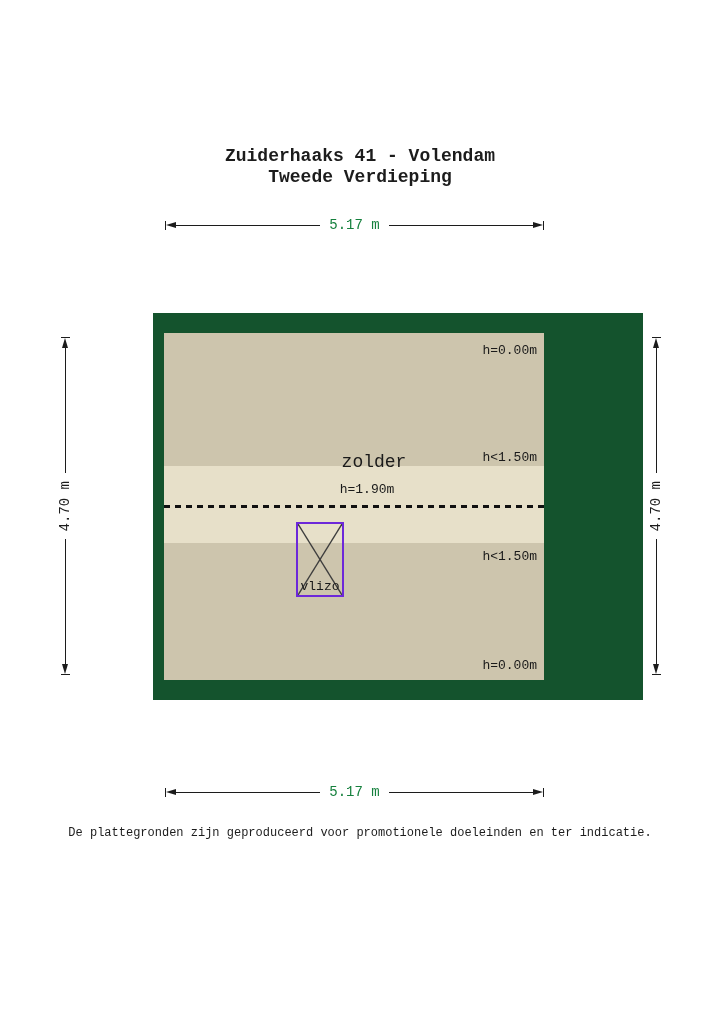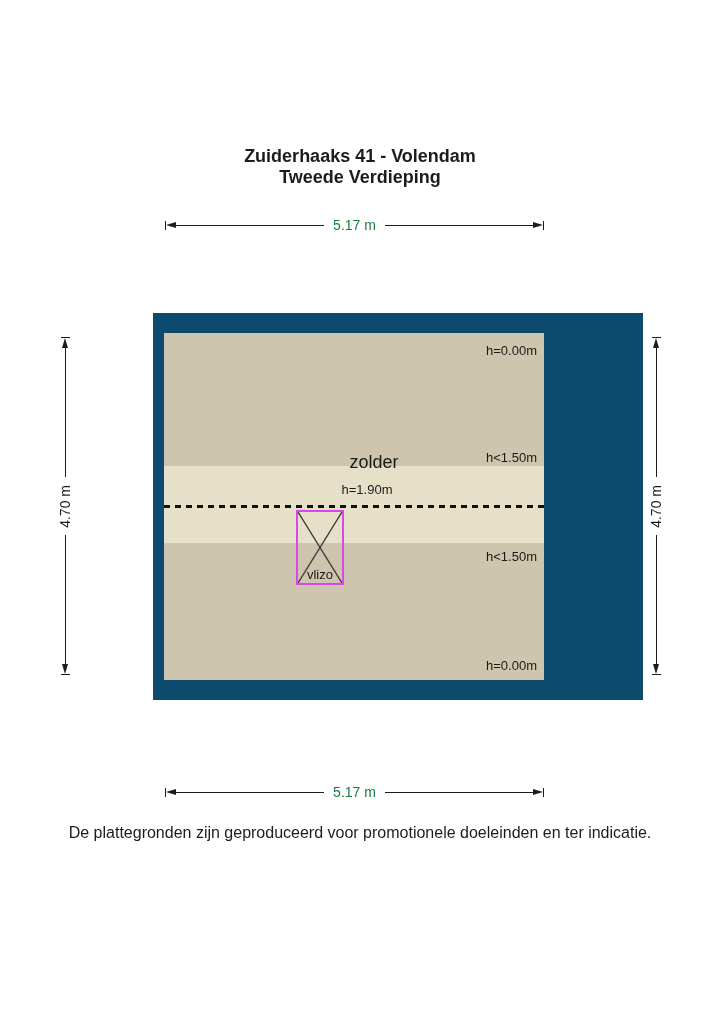--- a/index.html
+++ b/index.html
@@ -1,18 +1,18 @@
 <!DOCTYPE html>
 <html><head>
 <meta charset="utf-8">
 <style>
   html,body{margin:0;padding:0;background:#ffffff;}
   .page{
     position:relative;width:720px;height:1018px;background:#ffffff;
-    font-family:Liberation Sans, sans-serif;color:#1a1a1a;
+    font-family:Liberation Mono, monospace;color:#1a1a1a;
     overflow:hidden;
   }
 
   
   .title{
     position:absolute;left:0;top:146px;width:720px;text-align:center;
     font-size:18px;line-height:21px;font-weight:bold;color:#1c1c1c;
   }
 
   
@@ -54,21 +54,21 @@
   }
   .tri-down{
     width:0;height:0;flex:none;
     border-left:3.5px solid transparent;border-right:3.5px solid transparent;
     border-top:10px solid #1c1c1c;
   }
 
   
   .plan{
     position:absolute;left:153px;top:313px;width:490px;height:387px;
-    background:#0c4a6e;
+    background:#14532d;
   }
   .floor{
     position:absolute;left:11px;top:20px;width:380px;height:347px;
     background:#cdc5ad;overflow:hidden;
   }
   .band-light{
     position:absolute;left:0;top:133px;width:100%;height:77px;
     background:#e7e0c9;
   }
   .ridge-line{
@@ -82,33 +82,33 @@
   .hl-4{top:325px;}
   .room-label{
     position:absolute;left:0;top:119px;width:100%;text-align:center;
     font-size:18px;color:#1a1a1a;padding-left:20px;
   }
   .ridge-label{
     position:absolute;left:0;top:149px;width:100%;text-align:center;
     font-size:13px;color:#1a1a1a;margin-left:13px;
   }
   .vlizo{
-    position:absolute;left:132px;top:177px;width:48px;height:75px;
-    border:2px solid #d946ef;box-sizing:border-box;
+    position:absolute;left:132px;top:189px;width:48px;height:75px;
+    border:2px solid #6d28d9;box-sizing:border-box;
   }
   .vlizo svg{position:absolute;left:0;top:0;width:100%;height:100%;display:block;}
   .vlizo .vlizo-label{
     position:absolute;left:0;bottom:1px;width:100%;text-align:center;
     font-size:13px;color:#1a1a1a;
   }
 
   
   .footer{
     position:absolute;left:0;top:826px;width:720px;text-align:center;
-    font-size:16px;line-height:14.5px;color:#1c1c1c;
+    font-size:12px;line-height:14.5px;color:#1c1c1c;
   }
 </style>
 </head>
 <body>
 
 <div class="page">
 
   <div class="title">
     <div>Zuiderhaaks 41 - Volendam</div>
     <div>Tweede Verdieping</div>

